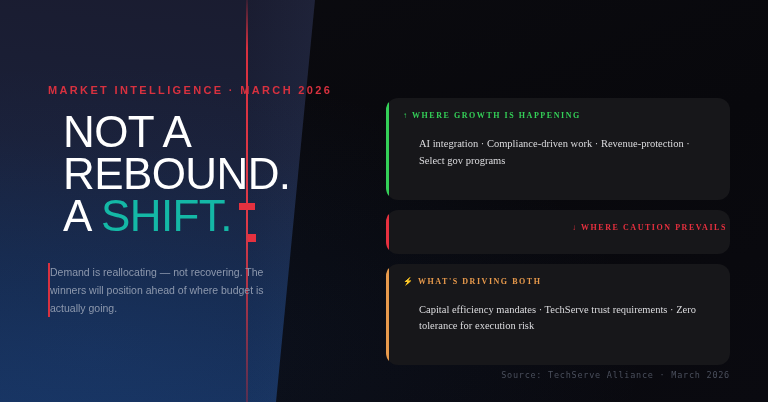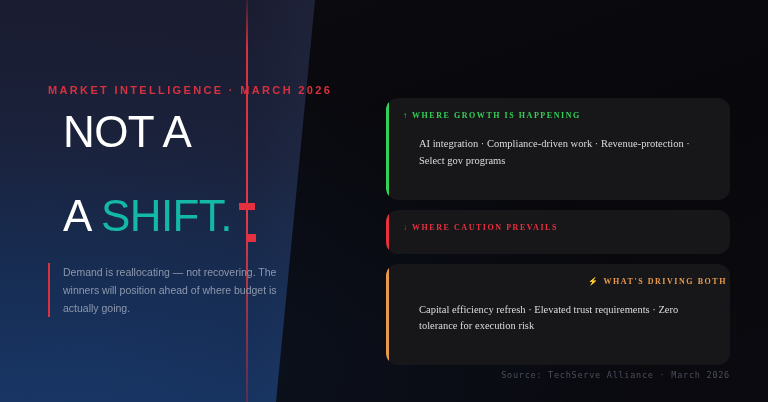--- a/index.html
+++ b/index.html
@@ -99,21 +99,20 @@
     line-height: 0.955;
     font-weight: normal;
     letter-spacing: -0.6px;
     color: #ffffff;
     white-space: nowrap;
   }
   .headline .accent { color: #14b8a6; }
 
   .subtext {
     margin-top: 26px;
-    padding-left: 13px;
     border-left: 2px solid #d8313f;
     font-size: 10.5px;
     line-height: 1.72;
     color: #8d98ad;
     max-width: 215px;
   }
 
   
   .cards {
     position: absolute;
@@ -181,48 +180,48 @@
   <div class="bg-vignette"></div>
 
   <div class="red-rule"></div>
   <div class="rule-marker-wide"></div>
   <div class="rule-marker-sq"></div>
 
   <div class="left-col">
     <div class="eyebrow">MARKET INTELLIGENCE · MARCH 2026</div>
     <h1 class="headline">
       <span>NOT A</span><br>
-      <br>
+      <span>REBOUND.</span><br>
       <span>A </span><span class="accent">SHIFT.</span>
     </h1>
     <div class="subtext">Demand is reallocating — not recovering. The winners will position ahead of where budget is actually going.</div>
   </div>
 
   <div class="cards">
 
     <div class="card">
       <div class="card-bar" style="background: rgb(52, 208, 88);"></div>
       <div class="card-title" style="color: rgb(52, 208, 88);">
         <span class="glyph">↑</span><span>WHERE GROWTH IS HAPPENING</span>
       </div>
       <p class="card-body">AI integration · Compliance-driven work · Revenue-protection · Select gov programs</p>
     </div>
 
     <div class="card">
       <div class="card-bar" style="background: rgb(232, 48, 63);"></div>
-      <div class="card-title" style="color: rgb(232, 48, 63);">
+      <div class="card-title" style="color: rgb(232, 48, 63); text-align: right;">
         <span class="glyph">↓</span><span>WHERE CAUTION PREVAILS</span>
       </div>
     </div>
 
     <div class="card">
       <div class="card-bar" style="background: rgb(232, 154, 76);"></div>
-      <div class="card-title" style="color: rgb(232, 154, 76); text-align: right;">
+      <div class="card-title" style="color: rgb(232, 154, 76);">
         <span class="glyph">⚡</span><span>WHAT'S DRIVING BOTH</span>
       </div>
-      <p class="card-body">Capital efficiency refresh · Elevated trust requirements · Zero tolerance for execution risk</p>
+      <p class="card-body">Capital efficiency mandates · TechServe trust requirements · Zero tolerance for execution risk</p>
     </div>
 
   </div>
 
   <div class="footer">Source: TechServe Alliance · March 2026</div>
 
 </div>
 
 </body></html>

